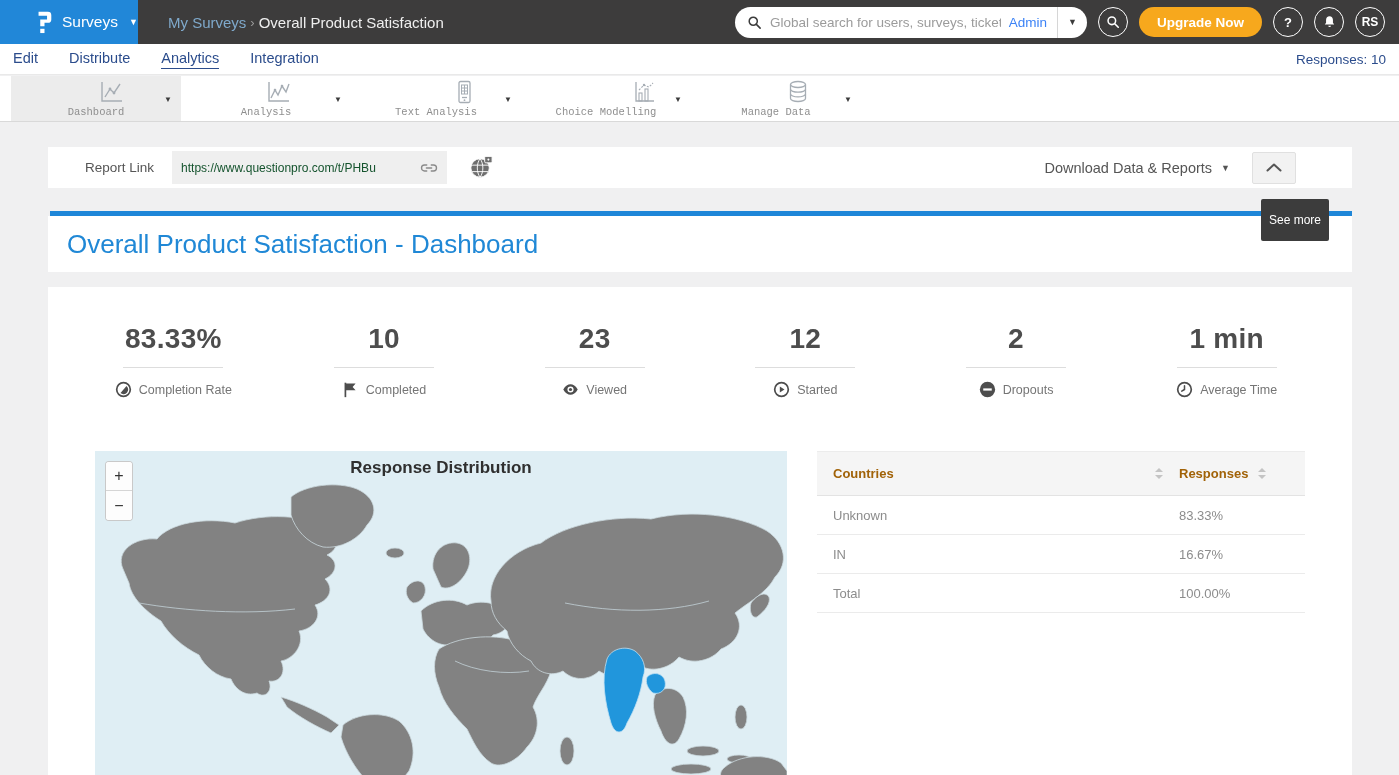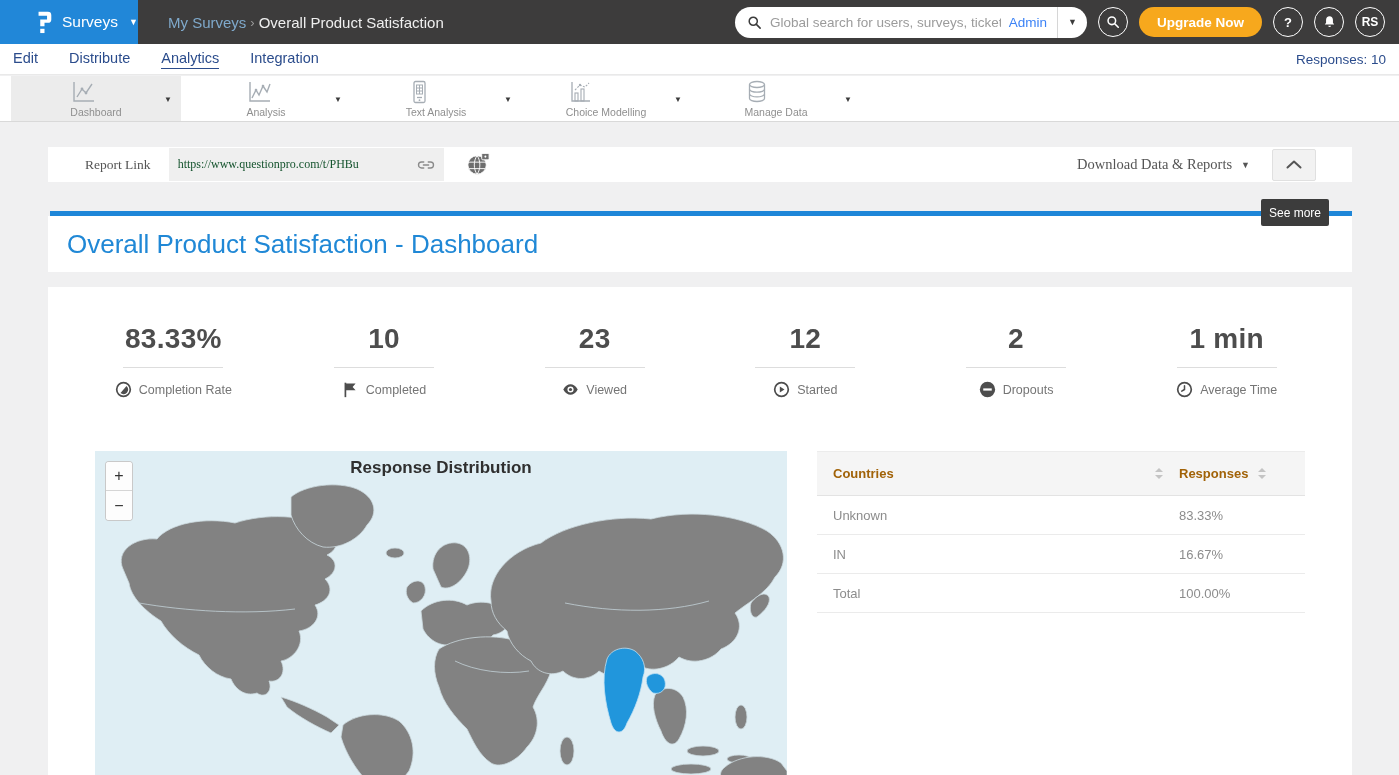--- a/index.html
+++ b/index.html
@@ -34,36 +34,36 @@
   
   .nav { position:absolute; top:44px; left:0; width:100%; height:31px; background:#fff; border-bottom:1px solid #e9e9e9; display:flex; align-items:center; padding:0 13px; z-index:9; }
   .nav-tab { color:#2b4c8c; font-size:14.5px; margin-right:31px; text-decoration:none; cursor:pointer; padding-bottom:2px; }
   .nav-tab.active { border-bottom:1.5px solid #2b4c8c; }
   .nav-responses { margin-left:auto; color:#2b4c8c; font-size:13.5px; }
 
   
   .toolbar { position:absolute; top:76px; left:0; width:100%; height:46px; background:#fff; border-bottom:1px solid #d9d9d9; display:flex; padding-left:11px; z-index:8; }
   .tb-item { width:170px; height:100%; position:relative; display:flex; align-items:center; justify-content:center; cursor:pointer; }
   .tb-item.active { background:#ececec; }
-  .tb-inner { display:flex; flex-direction:column; align-items:flex-start; gap:2px; }
+  .tb-inner { display:flex; flex-direction:column; align-items:flex-end; gap:2px;font-family:Liberation Mono, monospace; }
   .tb-label { font-size:10.5px; color:#8f8f8f; }
   .tb-caret { position:absolute; right:9px; top:50%; transform:translateY(-50%); font-size:8px; color:#3c3c3c; }
   .tb-icon { width:26px; height:24px; }
 
   
-  .report-card { position:absolute; left:48px; top:147px; width:1304px; height:35px; background:#fff; display:flex; align-items:center; padding:0 36px 0 37px; z-index:3;font-family:Liberation Serif, serif; }
+  .report-card { position:absolute; left:48px; top:147px; width:1304px; height:41px; background:#fff; display:flex; align-items:center; padding:0 56px 0 37px; z-index:3; }
   .report-label { font-size:13.5px; color:#555; }
   .url-box { margin-left:18px; width:275px; height:33px; background:#efefef; display:flex; align-items:center; padding:0 9px; cursor:pointer; }
   .url-text { flex:1; font-size:12px; color:#14532d; white-space:nowrap; overflow:hidden; }
   .globe-btn { margin-left:21px; width:26px; height:26px; background:transparent; border:none; cursor:pointer; padding:0; }
   .report-right { margin-left:auto; display:flex; align-items:center; gap:22px; }
   .download-dd { display:flex; align-items:center; gap:9px; font-size:14.5px; color:#555; cursor:pointer; }
   .dd-caret { font-size:9px; color:#555; }
   .collapse-btn { width:44px; height:32px; background:#f2f2f2; border:1px solid #e0e0e0; border-radius:2px; display:flex; align-items:center; justify-content:center; cursor:pointer; }
-  .see-more-tip { position:absolute; left:1261px; top:199px; min-width:63px; height:27px; background:#3c3c3c; color:#fff; font-size:12px; display:flex; align-items:center; justify-content:center; padding:8px 8px; border-radius:2px; z-index:6; }
+  .see-more-tip { position:absolute; left:1261px; top:199px; min-width:63px; height:42px; background:#3c3c3c; color:#fff; font-size:12px; display:flex; align-items:center; justify-content:center; padding:8px 8px; border-radius:2px; z-index:6; }
 
   .blue-bar { position:absolute; left:50px; top:211px; width:1302px; height:5px; background:#1e86d8; z-index:4; }
 
   
   .title-card { position:absolute; left:48px; top:216px; width:1304px; height:56px; background:#fff; display:flex; align-items:center; padding-left:19px; z-index:3; }
   .page-title { color:#2088d6; font-size:26px; font-weight:500; }
 
   
   .main-card { position:absolute; left:48px; top:287px; width:1304px; height:488px; background:#fff; z-index:2; }
 

